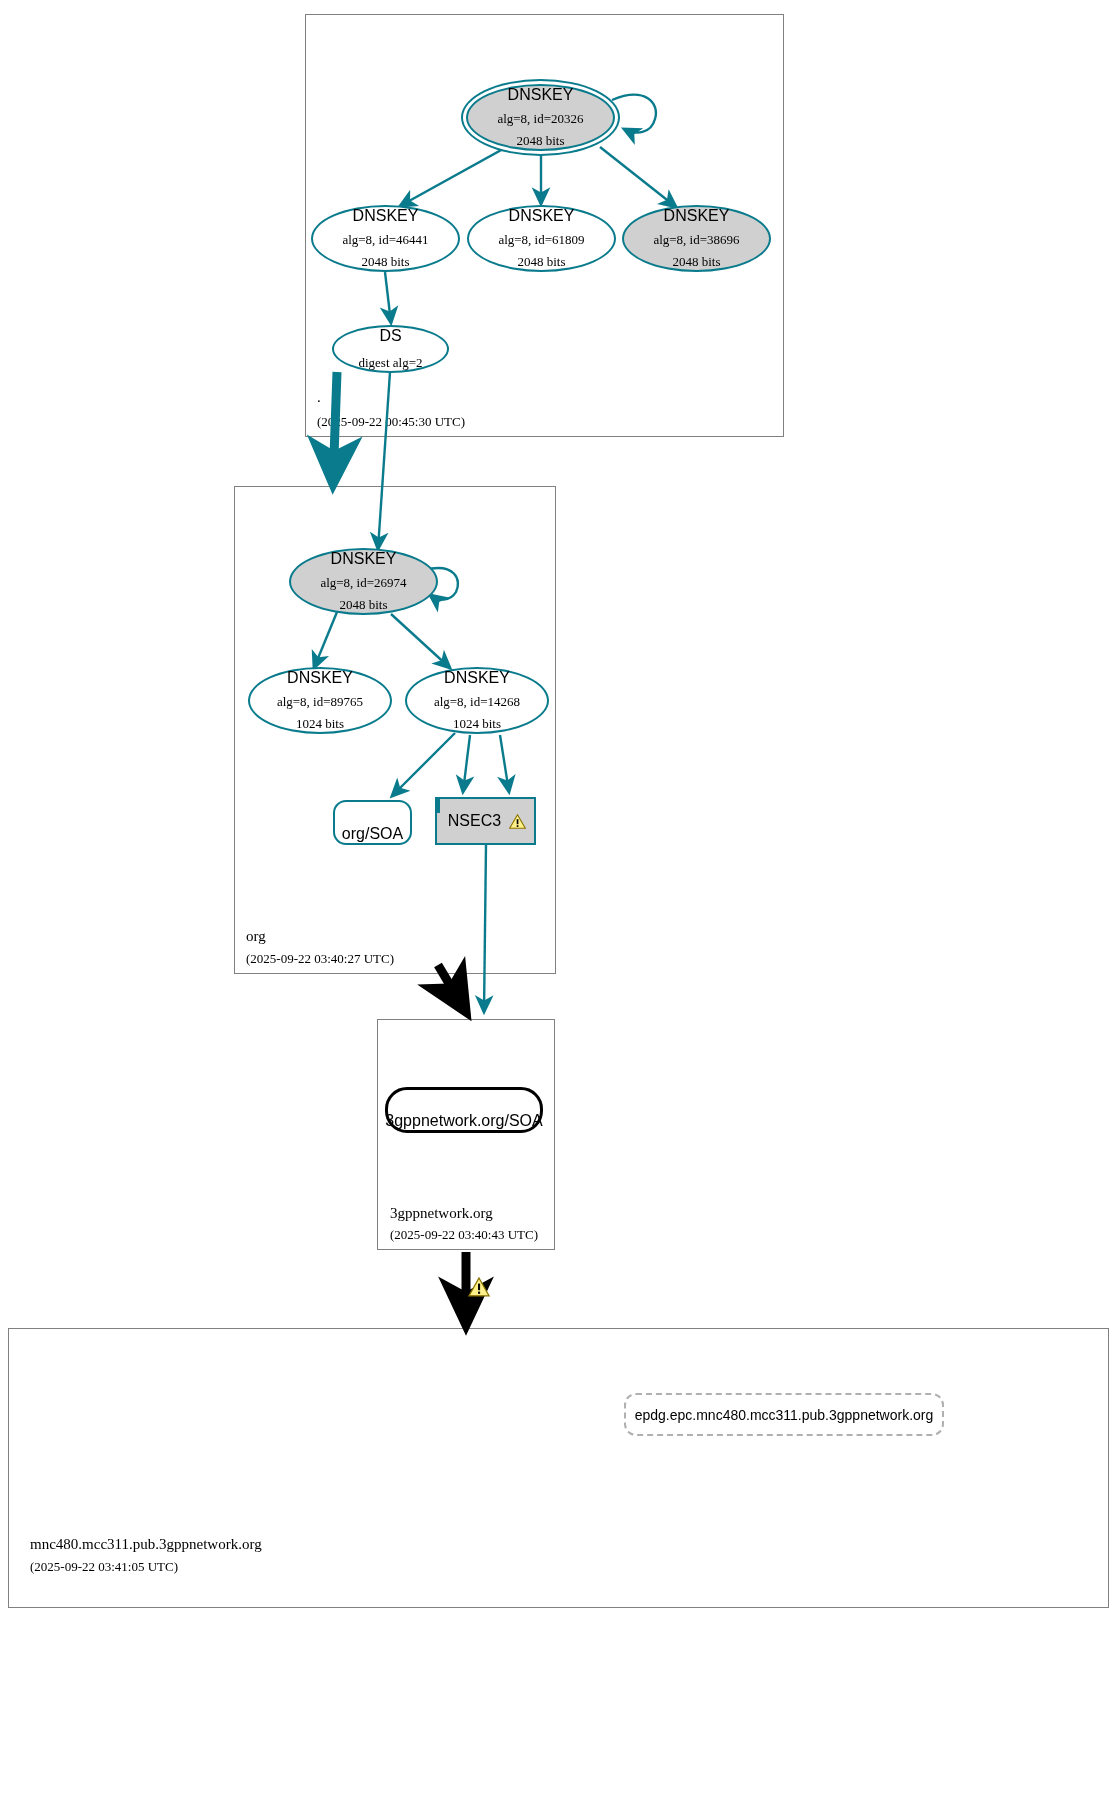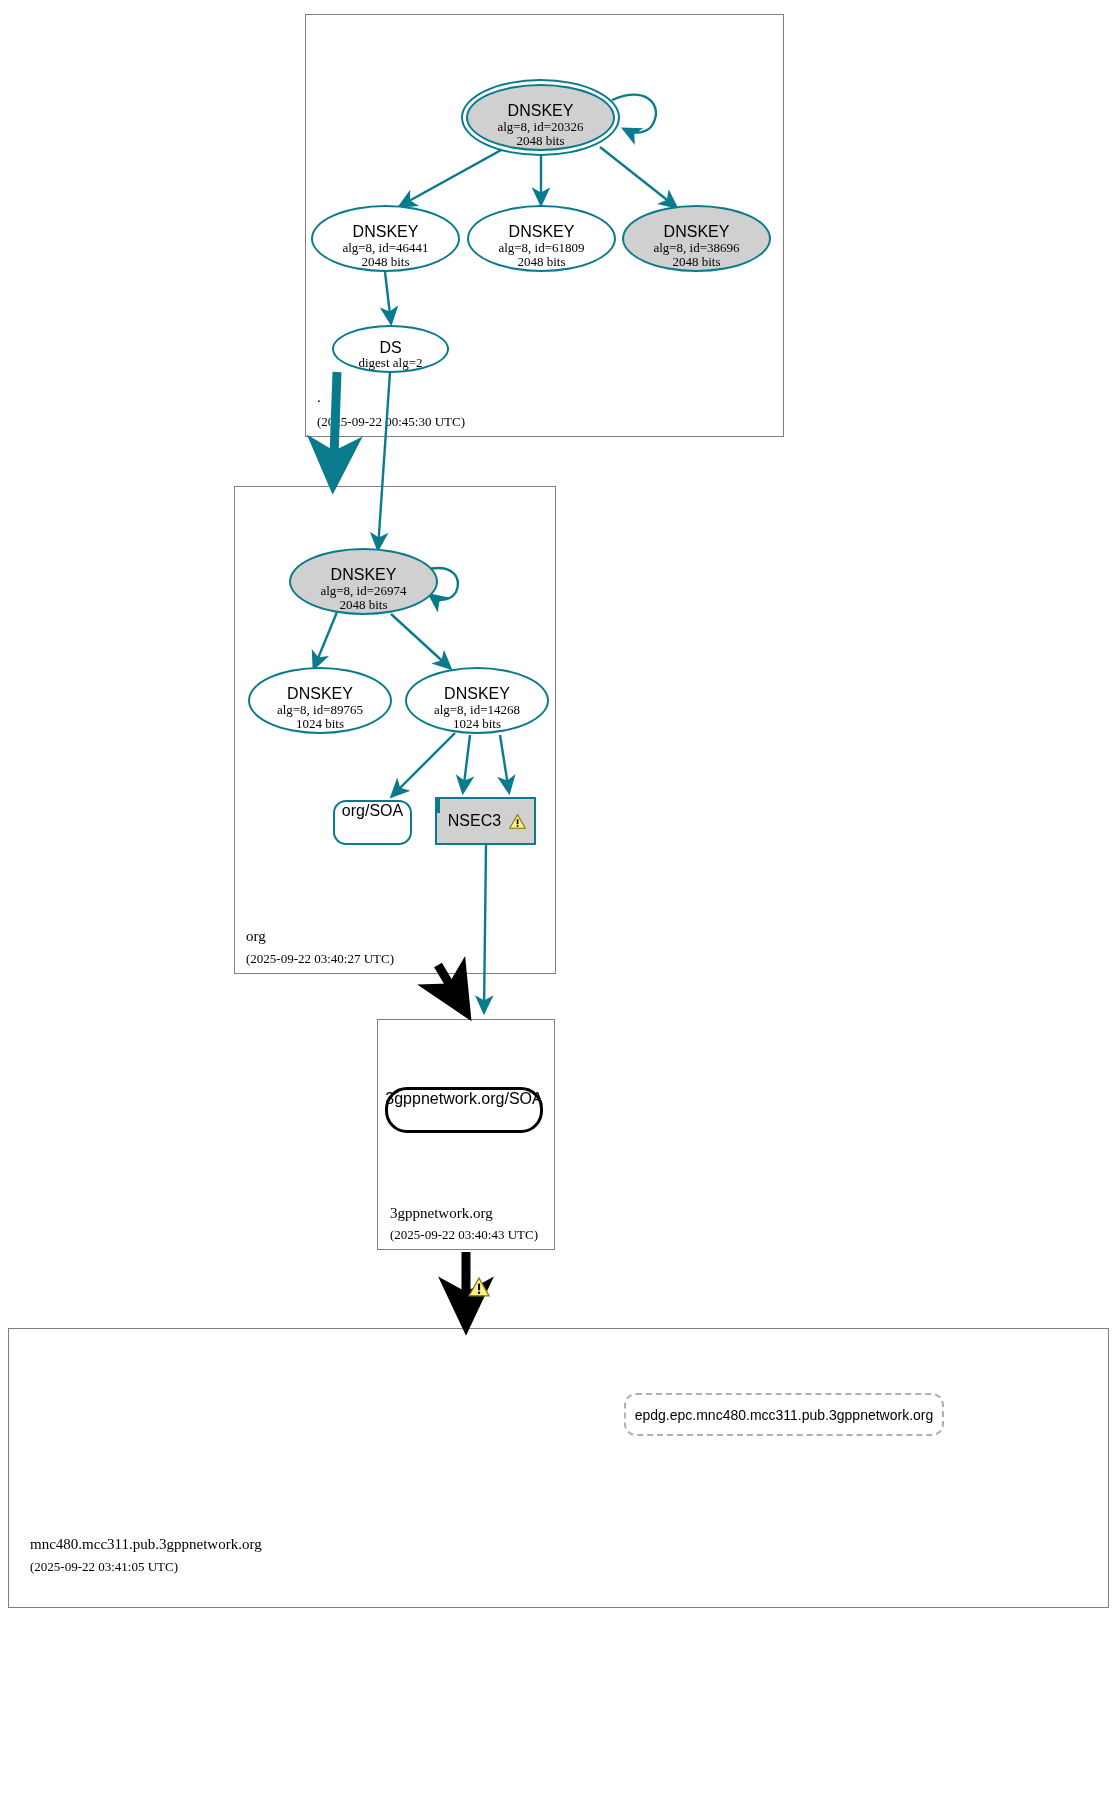--- a/index.html
+++ b/index.html
@@ -47,21 +47,21 @@
   
   .node-ellipse {
     position: absolute;
     box-sizing: border-box;
     border: 2px solid #0a7b8c;
     border-radius: 50%;
     background: #ffffff;
     display: flex;
     flex-direction: column;
     align-items: center;
-    justify-content: flex-end;
+    justify-content: space-between;
     text-align: center;
     line-height: 1.12;
   }
   .node-ellipse.shaded { background: #d0d0d0; }
   .node-ellipse.dbl {
     box-shadow: 0 0 0 3px #ffffff, 0 0 0 5px #0a7b8c;
   }
   .n-title {
     font-family: "Liberation Sans", sans-serif;
     font-size: 16px;
@@ -74,21 +74,21 @@
   }
 
   
   .node-rrset {
     position: absolute;
     box-sizing: border-box;
     border: 2px solid #0a7b8c;
     border-radius: 13px;
     background: #ffffff;
     display: flex;
-    align-items: flex-start;
+    align-items: flex-end;
     justify-content: center;
     font-family: "Liberation Sans", sans-serif;
     font-size: 16px;
     color: #000000;
     white-space: nowrap;
   }
   .node-rrset.black {
     border: 3px solid #000000;
     border-radius: 22px;
   }

